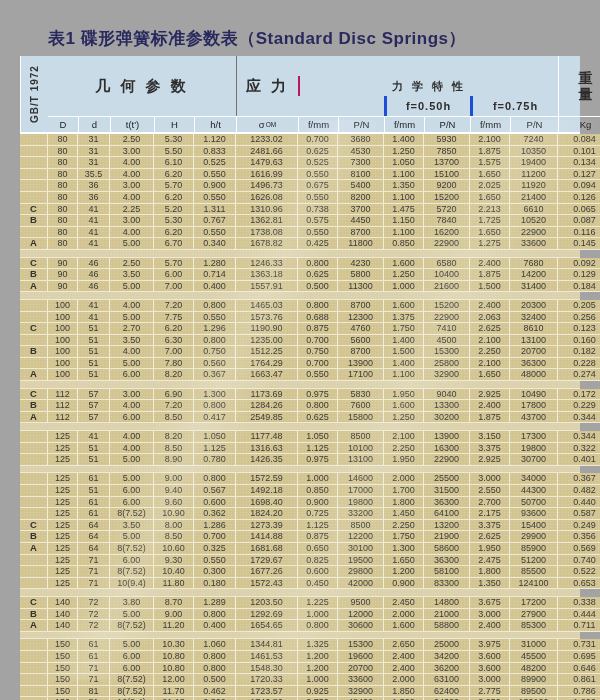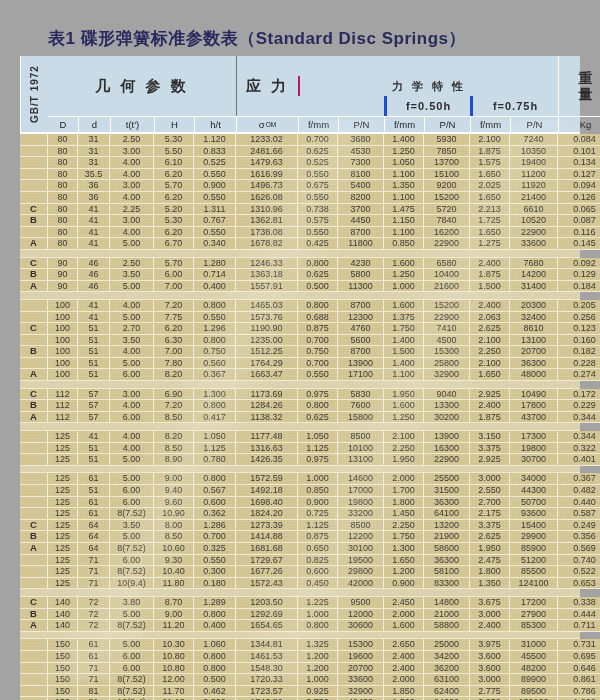--- a/index.html
+++ b/index.html
@@ -441,21 +441,21 @@
         <div class="cell c12">17800</div>
         <div class="cell c13">0.229</div>
       </div>
       <div class="row">
         <div class="cell c0">A</div>
         <div class="cell c1">112</div>
         <div class="cell c2">57</div>
         <div class="cell c3">6.00</div>
         <div class="cell c4">8.50</div>
         <div class="cell c5">0.417</div>
-        <div class="cell c6">1138.32</div>
+        <div class="cell c6">2549.85</div>
         <div class="cell c7">0.625</div>
         <div class="cell c8">15800</div>
         <div class="cell c9">1.250</div>
         <div class="cell c10">30200</div>
         <div class="cell c11">1.875</div>
         <div class="cell c12">43700</div>
         <div class="cell c13">0.344</div>
       </div>
       <div class="sep-row"></div>
       <div class="row">

